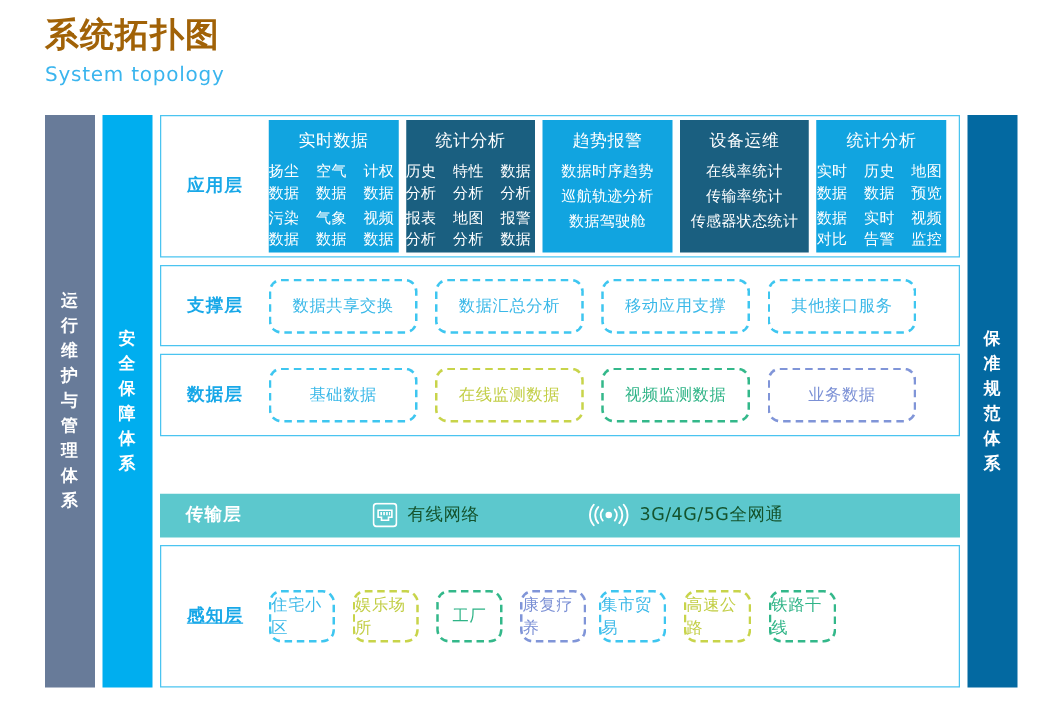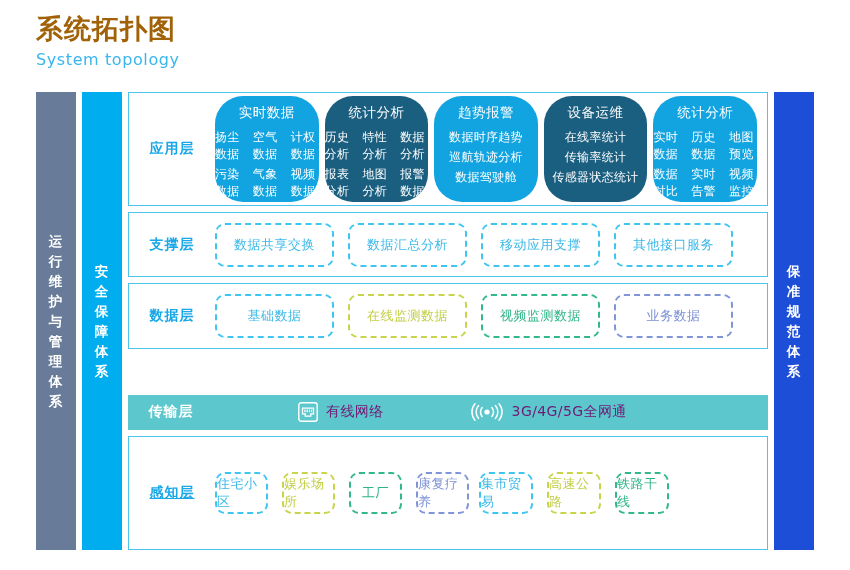--- a/index.html
+++ b/index.html
@@ -51,21 +51,21 @@
     color: #ffffff;
     font-size: 13.5px;
     font-weight: bold;
     line-height: 20px;
     letter-spacing: 1px;
     text-align: center;
   }
   .sidebar-text { width: 16px; word-break: break-all; }
   #sidebar-ops   { background: #687b99; }
   #sidebar-sec   { background: #00aeef; }
-  #sidebar-std   { background: #1d4ed8; }
+  #sidebar-std   { background: #0369a1; }
 
   
   #center {
     flex: 1 1 auto;
     display: flex;
     flex-direction: column;
     gap: 6px;
   }
 
   .layer {
@@ -98,21 +98,20 @@
   #layer-app .layer-body { gap: 6px; padding-right: 10px; }
 
   .app-col {
     flex: 1 1 0;
     height: 106px;
     display: flex;
     flex-direction: column;
     align-items: center;
     padding-top: 8px;
     color: #ffffff;
-    border-radius: 28px;
   }
   .app-col.light { background: #11a4e0; }
   .app-col.dark  { background: #1a5f80; }
 
   .app-col-title {
     font-size: 13.5px;
     font-weight: normal;
     letter-spacing: 0.5px;
     margin-bottom: 7px;
   }
@@ -167,21 +166,21 @@
     justify-content: flex-start;
     gap: 0;
     padding: 0;
   }
   .trans-item {
     display: flex;
     align-items: center;
     gap: 8px;
     font-size: 14px;
     letter-spacing: 0.4px;
-    color: #701a75;
+    color: #14532d;
   }
   #trans-wired { margin-left: 84px; }
   #trans-wireless { margin-left: 86px; }
 
   .icon-eth, .icon-wifi { display: block; }
 
   
   #layer-perc { height: 122px; align-items: stretch; }
   #layer-perc .layer-label {
     display: flex;

